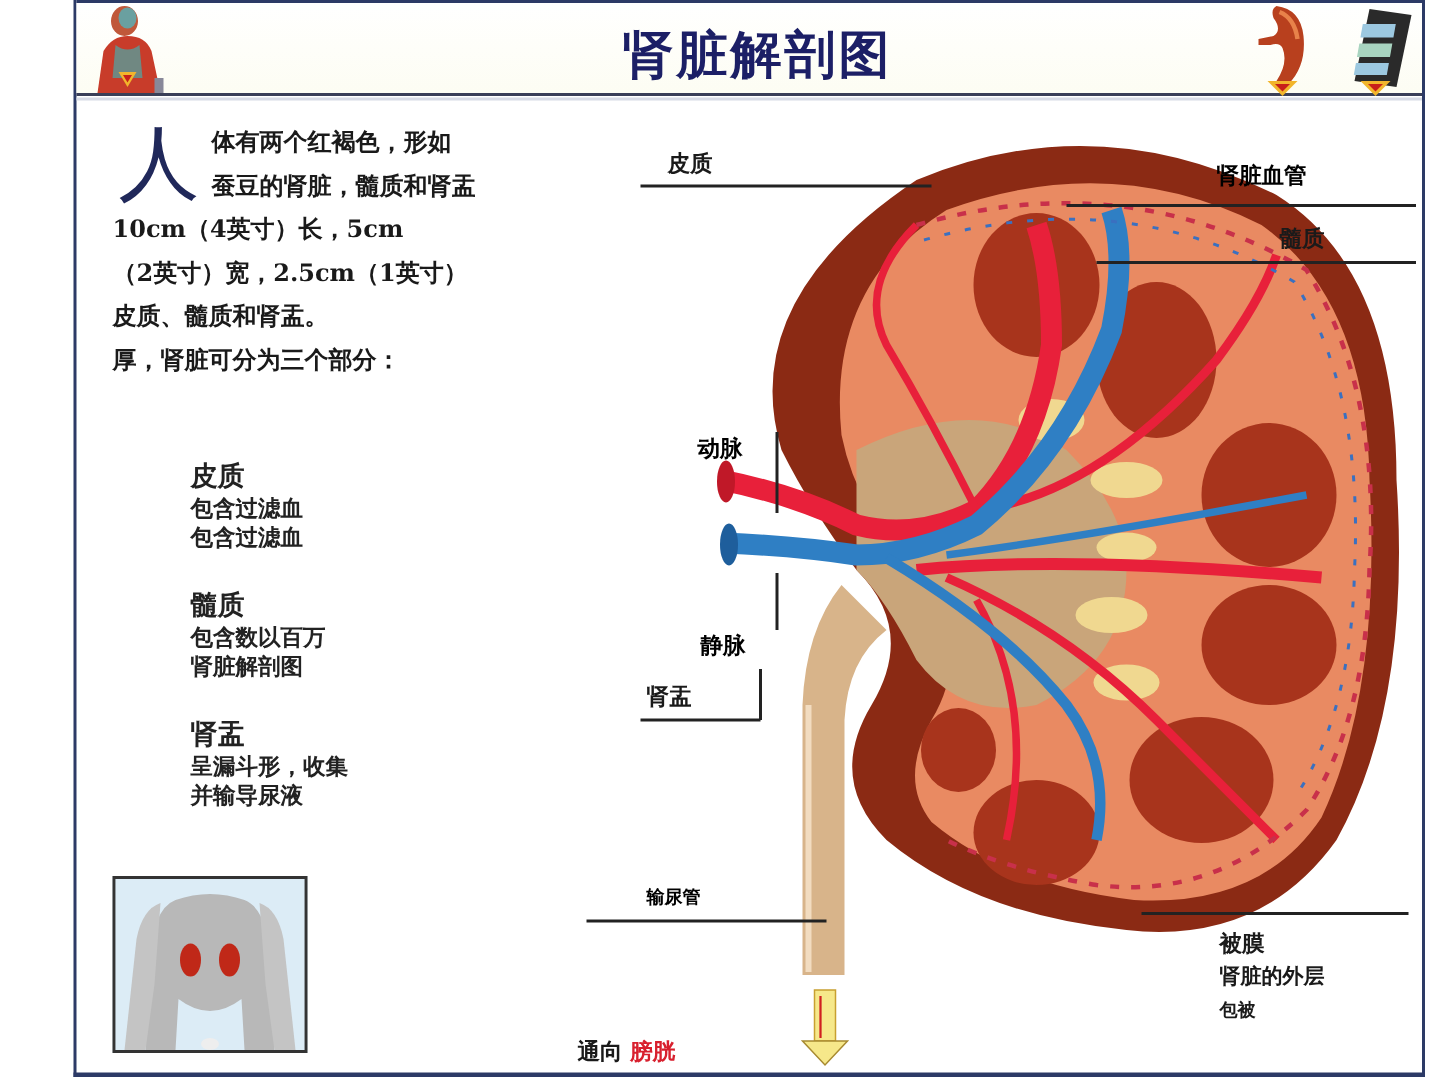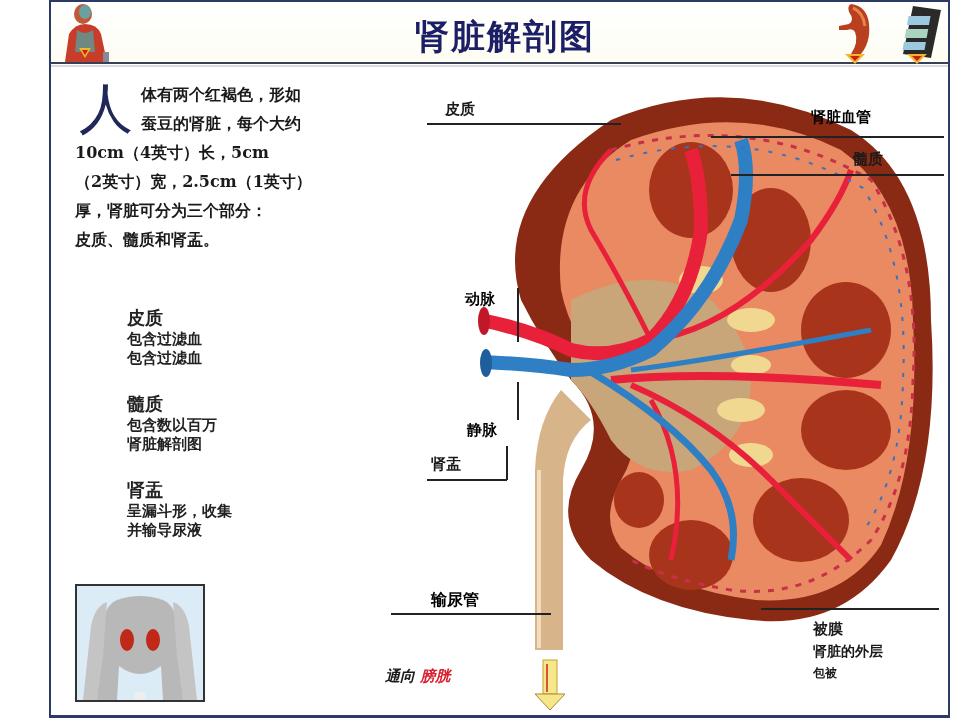--- a/index.html
+++ b/index.html
@@ -83,25 +83,25 @@
         <rect x="14" y="40" width="22" height="8" fill="#9cc8e0" transform="skewX(-10)"></rect>
         <path d="M10 52 L30 52 L20 62 Z" fill="#f2b52c"></path>
         <path d="M15 54 L25 54 L20 59 Z" fill="#c8201a"></path>
       </svg>
     </div>
   </div>
 
   <div class="intro">
     <span class="big-char">人</span>
     <span class="line">体有两个红褐色，形如</span>
-    <span class="line">蚕豆的肾脏，每个大约</span>
+    <span class="line">蚕豆的肾脏，髓质和肾盂</span>
     <span class="line" style="clear:both;">10cm（4英寸）长，5cm</span>
     <span class="line">（2英寸）宽，2.5cm（1英寸）</span>
+    <span class="line">皮质、髓质和肾盂。</span>
     <span class="line">厚，肾脏可分为三个部分：</span>
-    <span class="line">皮质、髓质和肾盂。</span>
   </div>
 
   <div class="desc" style="top:306px;">
     <div class="head">皮质</div>
     <div>包含过滤血</div>
     <div>包含过滤血</div>
   </div>
   <div class="desc" style="top:392px;">
     <div class="head">髓质</div>
     <div>包含数以百万</div>
@@ -180,22 +180,22 @@
     <line x1="496" y1="664" x2="496" y2="692" stroke="#d02020" stroke-width="1.5"></line>
     <path d="M484 694 L514 694 L499 710 Z" fill="#f6e88a" stroke="#a88a30" stroke-width="1"></path>
   </svg>
 
   <div class="label" style="left:394px; top:100px;">皮质</div>
   <div class="label red" style="left:760px; top:108px;">肾脏血管</div>
   <div class="label" style="left:802px; top:150px;">髓质</div>
   <div class="label red" style="left:414px; top:290px;">动脉</div>
   <div class="label red" style="left:416px; top:405px;margin-top:16px;">静脉</div>
   <div class="label" style="left:380px; top:455px;">肾盂</div>
-  <div class="label red" style="left:380px; top:590px; font-size:16px;">输尿管</div>
-  <div class="label" style="left:334px; top:667px;font-style:italic;">
+  <div class="label red" style="left:380px; top:590px; font-size:12px;">输尿管</div>
+  <div class="label" style="left:334px; top:692px;">
     <span>通向</span>
     <span class="red" style="color:#d8202e;">膀胱</span>
   </div>
   <div class="label" style="left:762px; top:618px; line-height:22px;">
     <div>被膜</div>
     <div style="font-size:14px;">肾脏的外层</div>
     <div style="font-size:12px;">包被</div>
   </div>
 
 </div>

